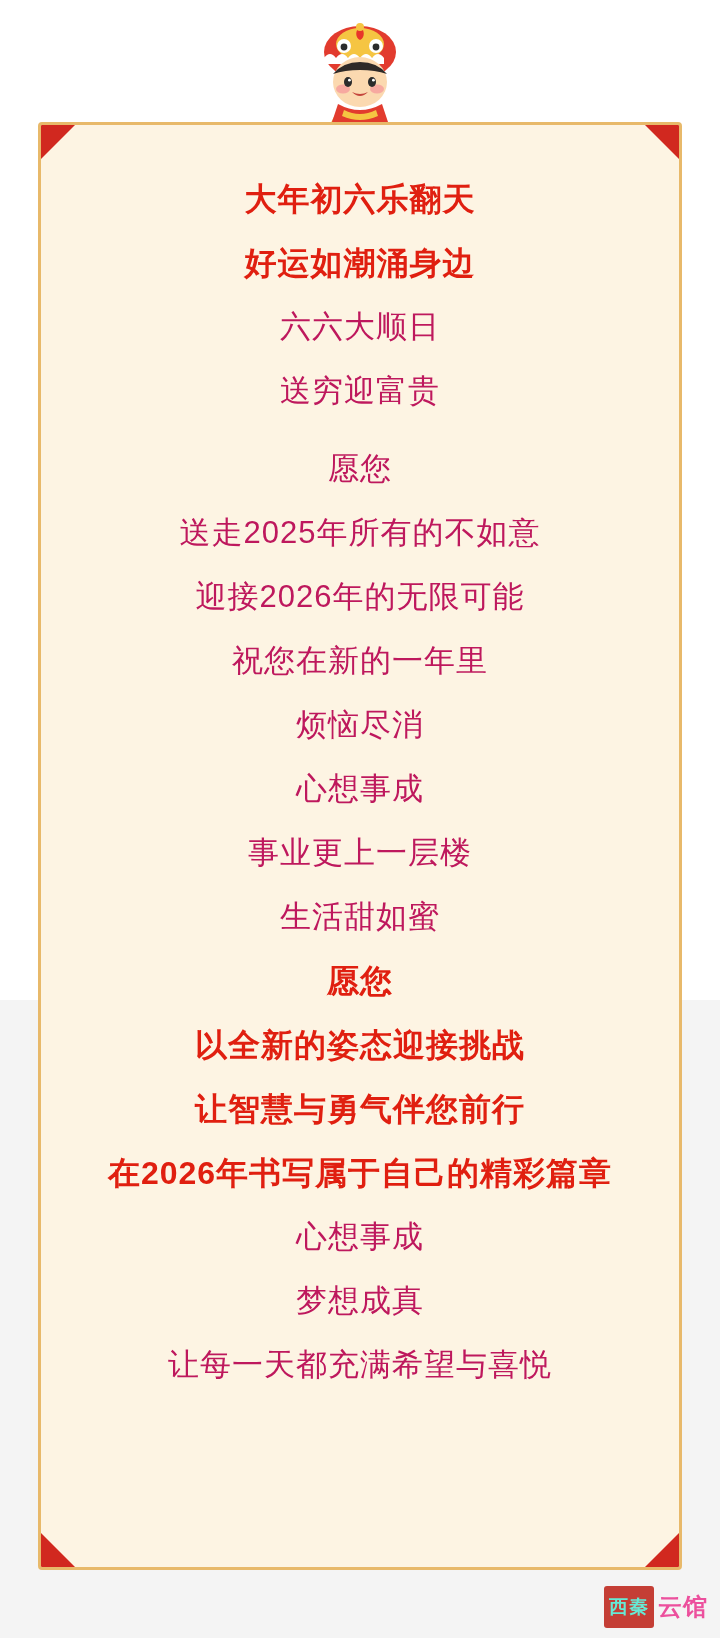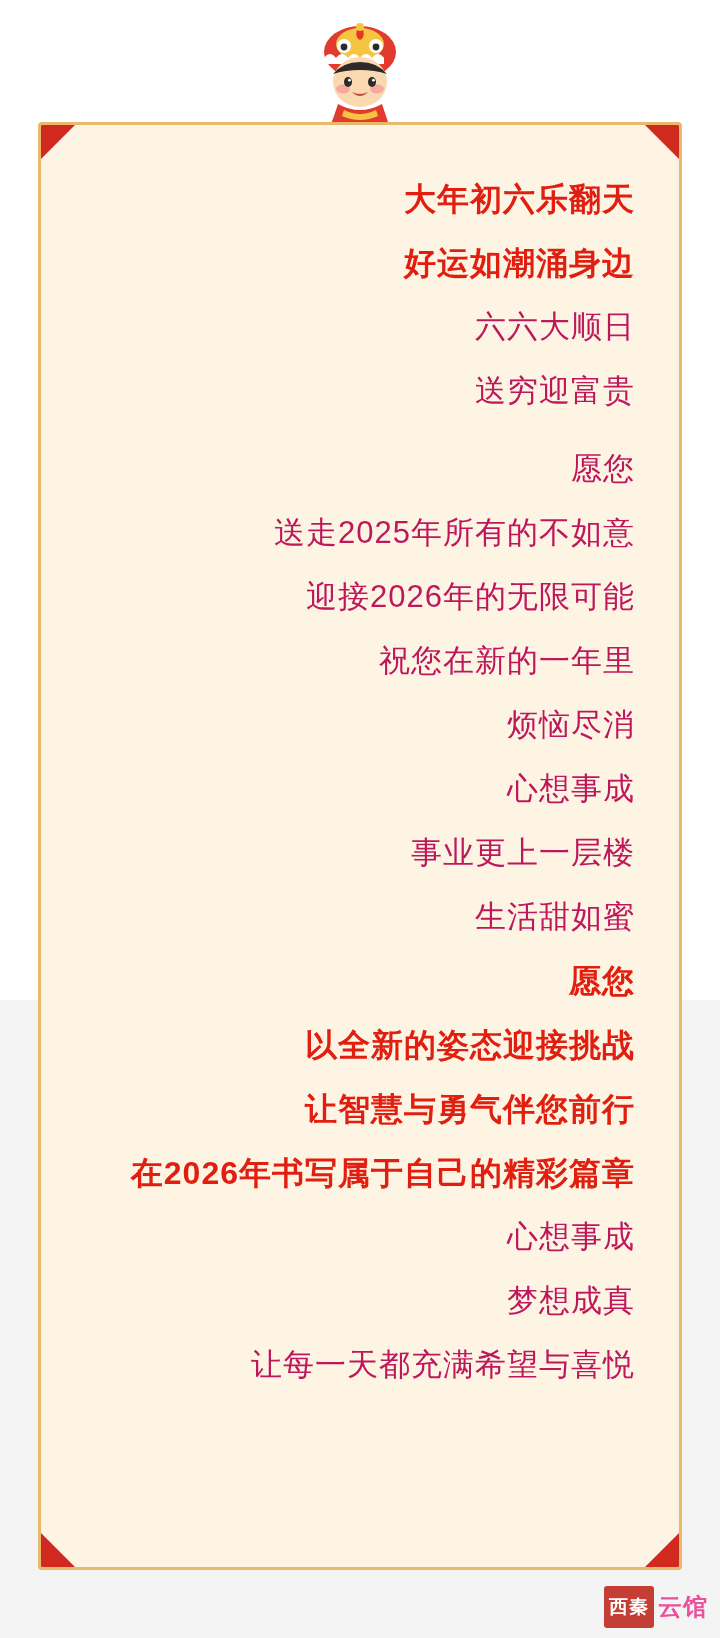--- a/index.html
+++ b/index.html
@@ -80,21 +80,21 @@
   }
   .corner.br {
     bottom: 0; right: 0;
     border-width: 0 0 34px 34px;
     border-color: transparent transparent #d1281f transparent;
   }
 
   .card-inner {
     position: relative;
     padding: 42px 44px 30px 44px;
-    text-align: right;
+    text-align: center;
   }
 
   .line {
     margin: 0 0 0 0;
     line-height: 64px;
     font-size: 31px;
     color: #be185d;
     letter-spacing: 1px;
     white-space: pre-wrap;
   }
@@ -112,21 +112,21 @@
     position: absolute;
     right: 12px;
     bottom: 10px;
     display: flex;
     align-items: center;
     gap: 4px;
     opacity: 0.95;
   }
   .wm-box {
     background: #c2352b;
-    color: #ffffff;
+    color: #5eead4;
     font-size: 19px;
     font-weight: bold;
     padding: 8px 5px;
     border-radius: 3px;
     letter-spacing: 1px;
   }
   .wm-text {
     color: #ec4899;
     font-size: 24px;
     font-weight: bold;

